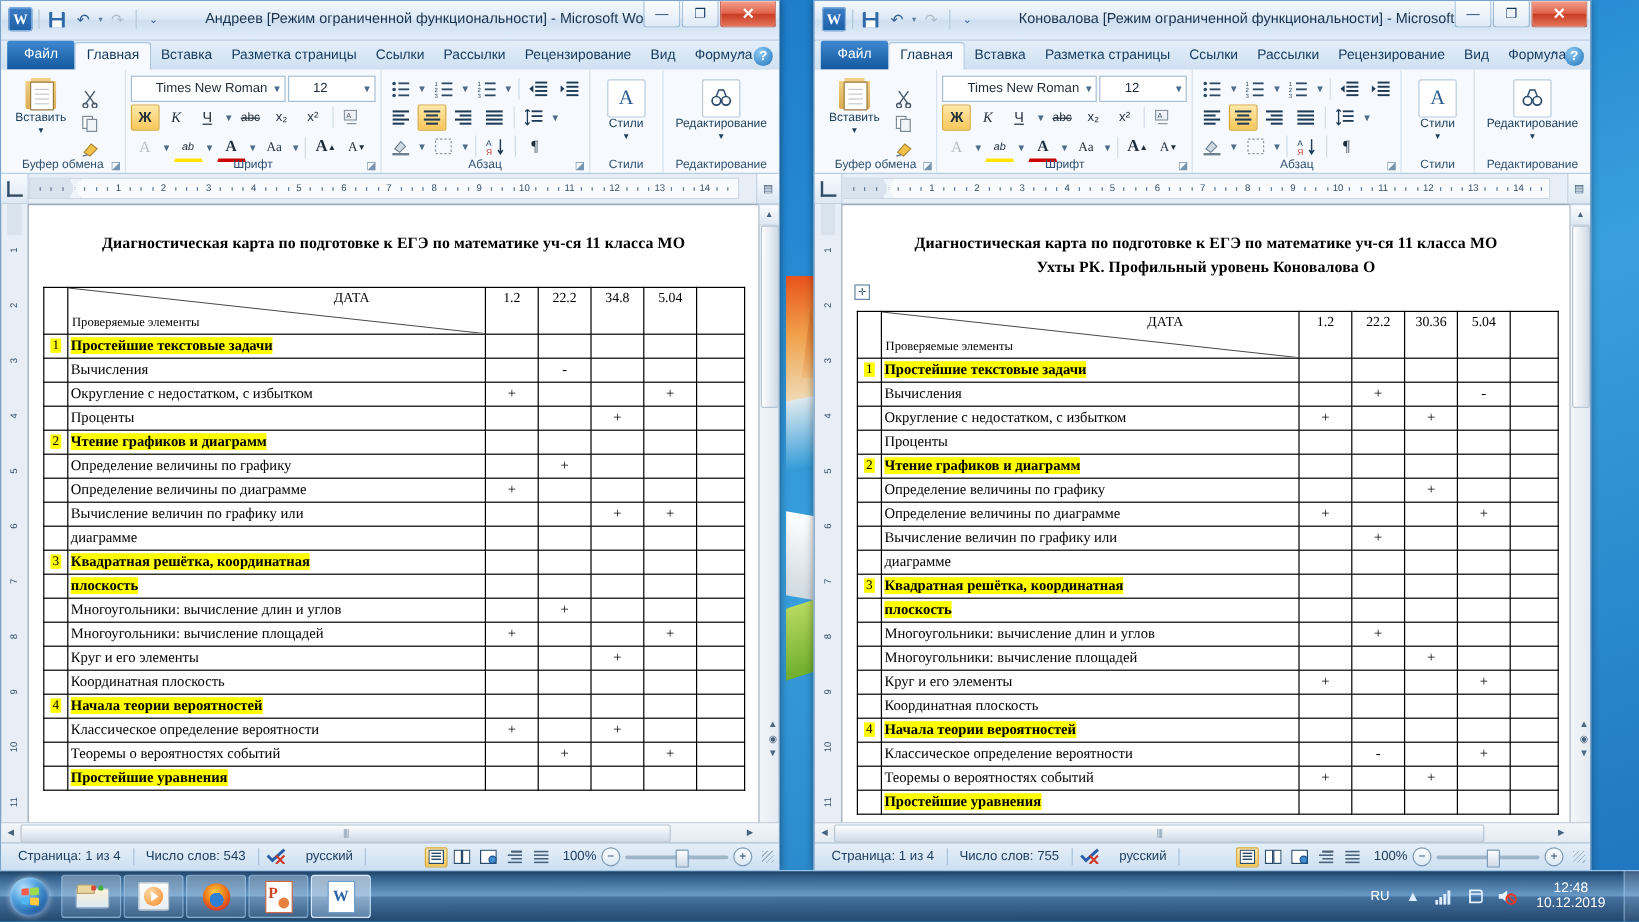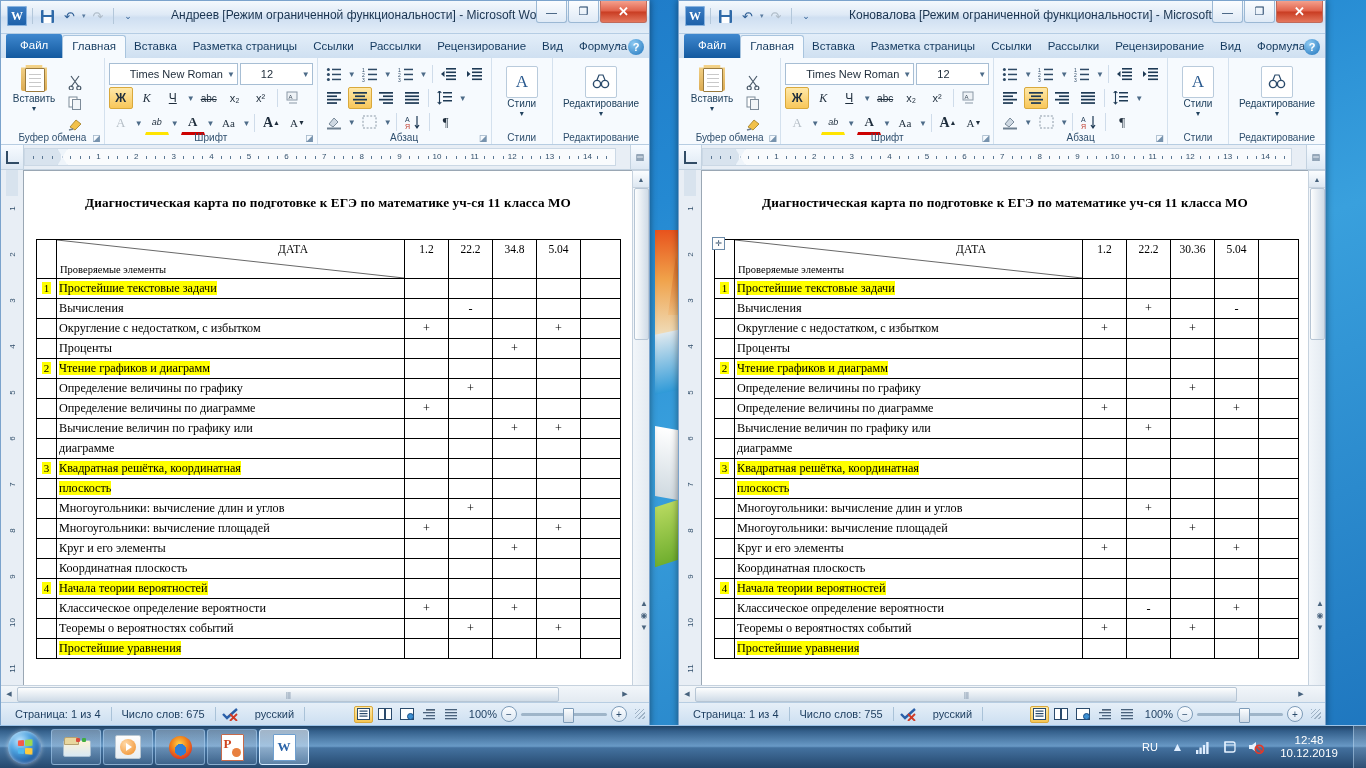--- a/index.html
+++ b/index.html
@@ -161,21 +161,21 @@
   
   .doc-inner{font-family:"Liberation Serif",serif;color:#000;}
   .doc-title{text-align:center;font-weight:bold;font-size:13.2px;line-height:20px;
     margin:0 14px;letter-spacing:.1px;}
   table.dt{border-collapse:collapse;font-size:12.2px;table-layout:fixed;}
   table.dt td{border:1px solid #000;padding:0 2px;height:19px;vertical-align:middle;
     line-height:17px;overflow:hidden;white-space:nowrap;}
   td.num{text-align:center;width:20px;font-size:11px;}
   td.num span{background:#ffff00;padding:0 2px;}
   td.mark{text-align:center;}
-  td.topic{font-weight:normal;}
+  td.topic{font-weight:bold;}
   td.topic span{background:#ffff00;}
   td.hdr-date{text-align:center;font-size:11.5px;}
   .diagcell{position:relative;height:38px;}
   .diagcell .dv{position:absolute;left:0;top:0;width:100%;height:100%;}
   .diagcell .d1{position:absolute;right:3px;top:1px;font-size:11.5px;}
   .diagcell .d2{position:absolute;left:3px;bottom:0px;font-size:10.5px;}
   .movehandle{position:absolute;width:11px;height:11px;border:1px solid #6b8aa8;
     background:#fdfdfd;font-size:8px;color:#33506c;display:flex;align-items:center;
     justify-content:center;}
 
@@ -877,21 +877,21 @@
       </div>
       <div class="hscroll">
         <div class="hsb-btn">◀</div>
         <div class="hsb-thumb" style="width:540px;margin-left:0">||||</div>
         <div class="hsb-btn" style="margin-left:auto;margin-right:16px">▶</div>
       </div>
     </div>
     <div class="statusbar">
       <span class="sb-item">Страница: 1 из 4</span>
       <span class="sb-sep"></span>
-      <span class="sb-item">Число слов: 675</span>
+      <span class="sb-item">Число слов: 543</span>
       <span class="sb-sep"></span>
       <span class="sb-item" style="padding:0 6px"><svg width="17" height="15" viewBox="0 0 17 15">
           <path d="M1 8 L5 12 L15 3" stroke="#2a5fa8" stroke-width="2.4" fill="none"></path>
           <path d="M8 8 L15 15 M15 8 L8 15" stroke="#d03a26" stroke-width="1.8"></path>
         </svg></span>
       <span class="sb-item">русский</span>
       <span class="sb-sep"></span>
       <span class="sb-spacer"></span>
       <div class="viewbtns">
         <div class="vbtn on">
@@ -1330,20 +1330,21 @@
         <span class="vtk" style="top:310px">7</span>
         <span class="vtk" style="top:356px">8</span>
         <span class="vtk" style="top:402px">9</span>
         <span class="vtk" style="top:448px">10</span>
         <span class="vtk" style="top:494px">11</span>
         <div class="vmarg" style="top:0;height:26px"></div>
       </div>
       <div class="page" style="left:22px;right:16px;top:0;bottom:0">
         <div class="doc-inner" style="padding:22px 0 0 0">
           <div class="doc-title">Диагностическая карта по подготовке к ЕГЭ по математике уч-ся 11 класса МО</div>
+          <div class="doc-title">Ухты РК. Профильный  уровень Коновалова О</div>
           <div style="height:26px"></div>
           <table class="dt" style="margin-left:12px;width:584px">
             <colgroup>
               <col style="width:20px">
               <col style="width:348px">
               <col style="width:44px">
               <col style="width:44px">
               <col style="width:44px">
               <col style="width:44px">
               <col style="width:40px">

